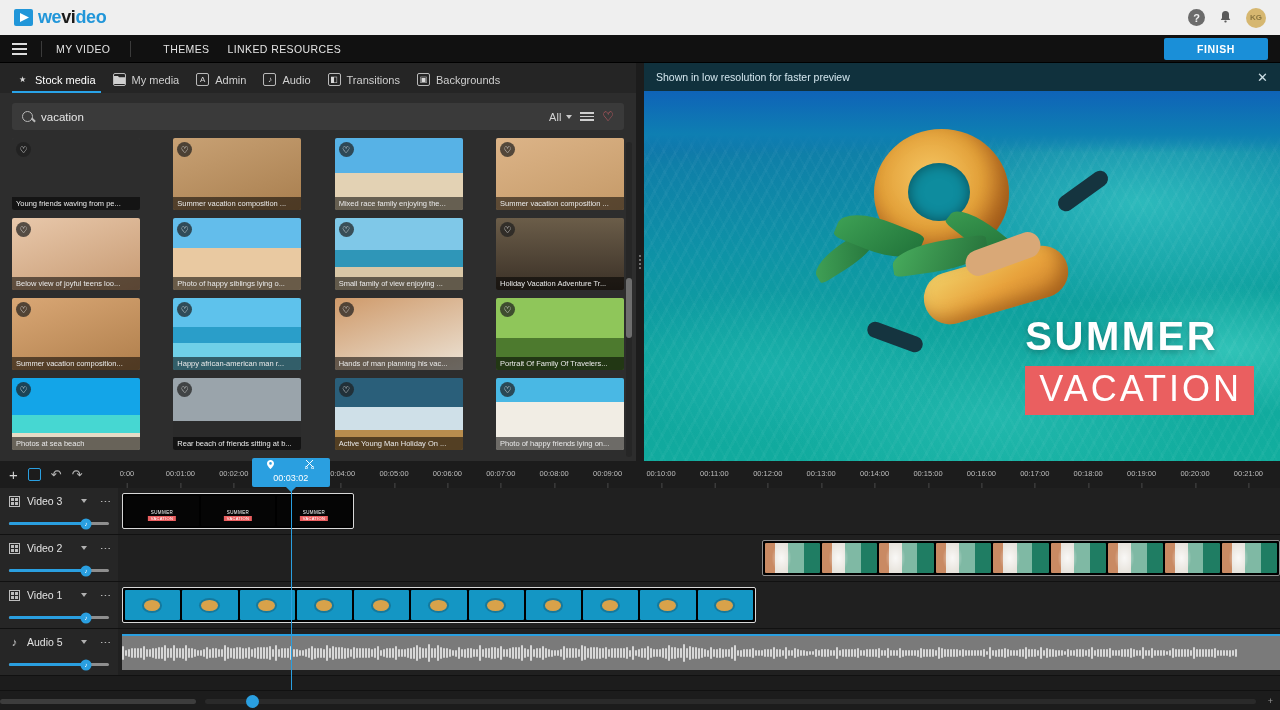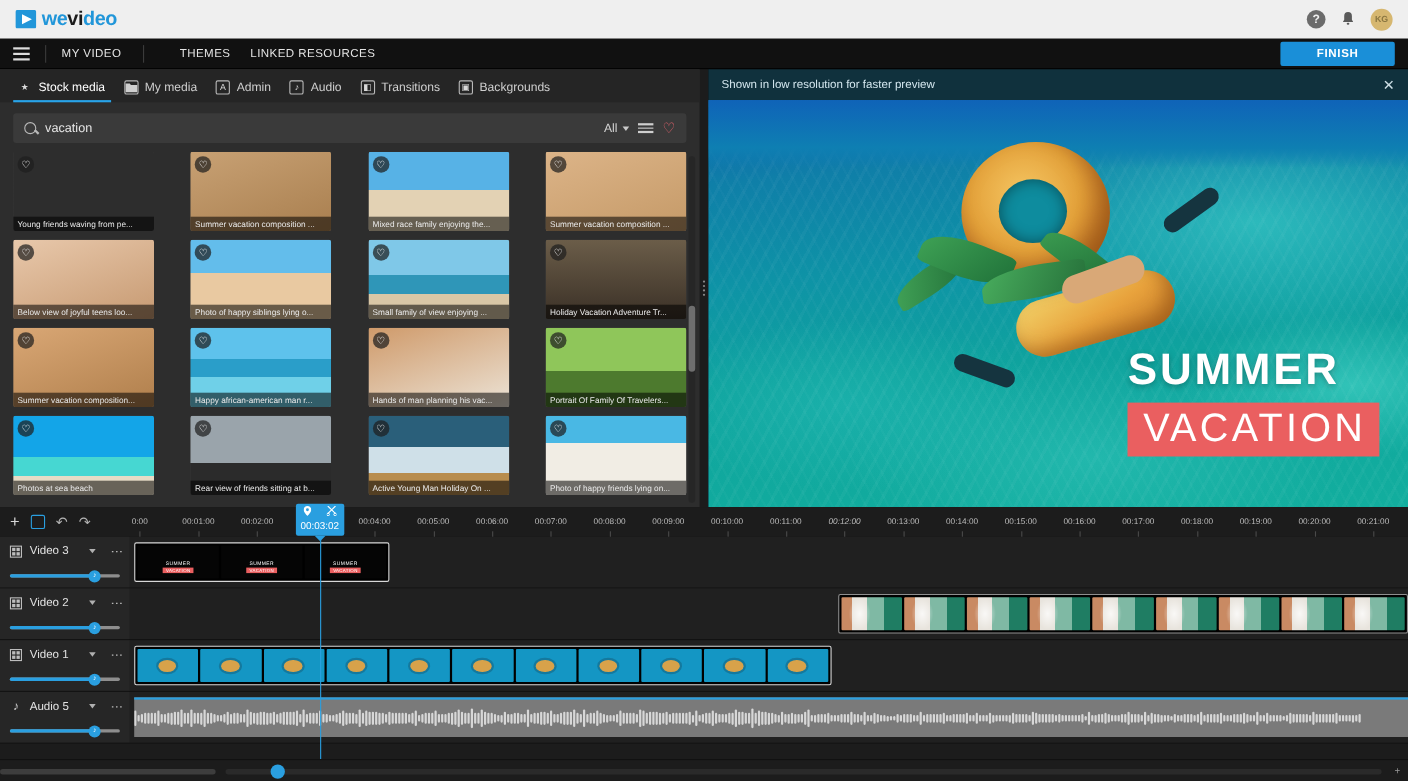--- a/index.html
+++ b/index.html
@@ -207,21 +207,21 @@
   .f-pool::after{ content:""; position:absolute; left:34%; top:34%; width:30%; height:36%;
      border-radius:50%; background:#d8a24a; box-shadow: 0 0 0 2px rgba(20,70,90,.35);}
 
   .audioclip{ position:absolute; top:5px; bottom:5px; left:4px; right:0; background:#7a7a7a;
      border-top:2px solid #2a9fe0; overflow:hidden;}
   .wave{ position:absolute; left:0; right:0; top:50%; transform:translateY(-50%); height:26px;
      display:flex; align-items:center; gap:1px;}
   .wave b{ display:block; width:2px; background:#d7d7d7; border-radius:1px;}
 
   .playhead{ position:absolute; top:0; bottom:0; width:1px; background:#2a9fe0; z-index:40;}
-  .ph-badge{ position:absolute; top:0; left:0; transform:translateX(-50%); width:44px; height:29px;
+  .ph-badge{ position:absolute; top:0; left:0; transform:translateX(-50%); width:78px; height:29px;
      background:#2a9fe0; border-radius:2px; z-index:50; color:#fff;}
   .ph-badge .row1{ display:flex; align-items:center; justify-content:space-around; height:14px;
      font-size:9px; padding-top:1px;}
   .ph-badge .tc{ text-align:center; font-size:9px; line-height:12px;}
   .ph-badge::after{ content:""; position:absolute; left:50%; bottom:-5px; transform:translateX(-50%);
      border-left:5px solid transparent; border-right:5px solid transparent; border-top:5px solid #2a9fe0;}
 
   .tl-bottom{ height:20px; background:#1c1c1c; border-top:1px solid #111; position:relative;
      display:flex; align-items:center;}
   .hscroll-l{ position:absolute; left:0; width:196px; height:5px; background:#3d3d3d; border-radius:3px; top:8px;}
@@ -384,21 +384,21 @@
             <div class="cap">Portrait Of Family Of Travelers...</div>
           </div>
           <div class="card">
             <div class="thumb" style="background: linear-gradient(rgb(19, 165, 232) 0px, rgb(19, 165, 232) 52%, rgb(70, 215, 210) 52%, rgb(70, 215, 210) 76%, rgb(230, 220, 198) 76%, rgb(230, 220, 198) 100%);"></div>
             <div class="fav">♡</div>
             <div class="cap">Photos at sea beach</div>
           </div>
           <div class="card">
             <div class="thumb" style="background: linear-gradient(rgb(154, 164, 171) 0px, rgb(154, 164, 171) 60%, rgb(43, 43, 43) 60%, rgb(43, 43, 43) 100%);"></div>
             <div class="fav">♡</div>
-            <div class="cap">Rear view of friends sitting at b...</div>
+            <div class="cap">Rear beach of friends sitting at b...</div>
           </div>
           <div class="card">
             <div class="thumb" style="background: linear-gradient(rgb(42, 95, 122) 0px, rgb(42, 95, 122) 40%, rgb(207, 224, 232) 40%, rgb(207, 224, 232) 72%, rgb(184, 141, 78) 72%, rgb(184, 141, 78) 100%);"></div>
             <div class="fav">♡</div>
             <div class="cap">Active Young Man Holiday On ...</div>
           </div>
           <div class="card">
             <div class="thumb" style="background: linear-gradient(rgb(73, 184, 228) 0px, rgb(73, 184, 228) 34%, rgb(241, 237, 228) 34%, rgb(241, 237, 228) 100%);"></div>
             <div class="fav">♡</div>
             <div class="cap">Photo of happy friends lying on...</div>
@@ -457,21 +457,21 @@
         <span class="tick" style="left: 115.8px;">00:02:00<i></i></span>
         <span class="tick" style="left: 169.2px;">00:03:00<i></i></span>
         <span class="tick" style="left: 222.6px;">00:04:00<i></i></span>
         <span class="tick" style="left: 276px;">00:05:00<i></i></span>
         <span class="tick" style="left: 329.4px;">00:06:00<i></i></span>
         <span class="tick" style="left: 382.8px;">00:07:00<i></i></span>
         <span class="tick" style="left: 436.2px;">00:08:00<i></i></span>
         <span class="tick" style="left: 489.6px;">00:09:00<i></i></span>
         <span class="tick" style="left: 543px;">00:10:00<i></i></span>
         <span class="tick" style="left: 596.4px;">00:11:00<i></i></span>
-        <span class="tick" style="left: 649.8px; font-style: italic;">00:12:00<i></i></span>
+        <span class="tick" style="left: 649.8px;">00:12:00<i></i></span>
         <span class="tick" style="left: 703.2px;">00:13:00<i></i></span>
         <span class="tick" style="left: 756.6px;">00:14:00<i></i></span>
         <span class="tick" style="left: 810px;">00:15:00<i></i></span>
         <span class="tick" style="left: 863.4px;">00:16:00<i></i></span>
         <span class="tick" style="left: 916.8px;">00:17:00<i></i></span>
         <span class="tick" style="left: 970.2px;">00:18:00<i></i></span>
         <span class="tick" style="left: 1023.6px;">00:19:00<i></i></span>
         <span class="tick" style="left: 1077px;">00:20:00<i></i></span>
         <span class="tick" style="left: 1130.4px;">00:21:00<i></i></span>
       </div>

